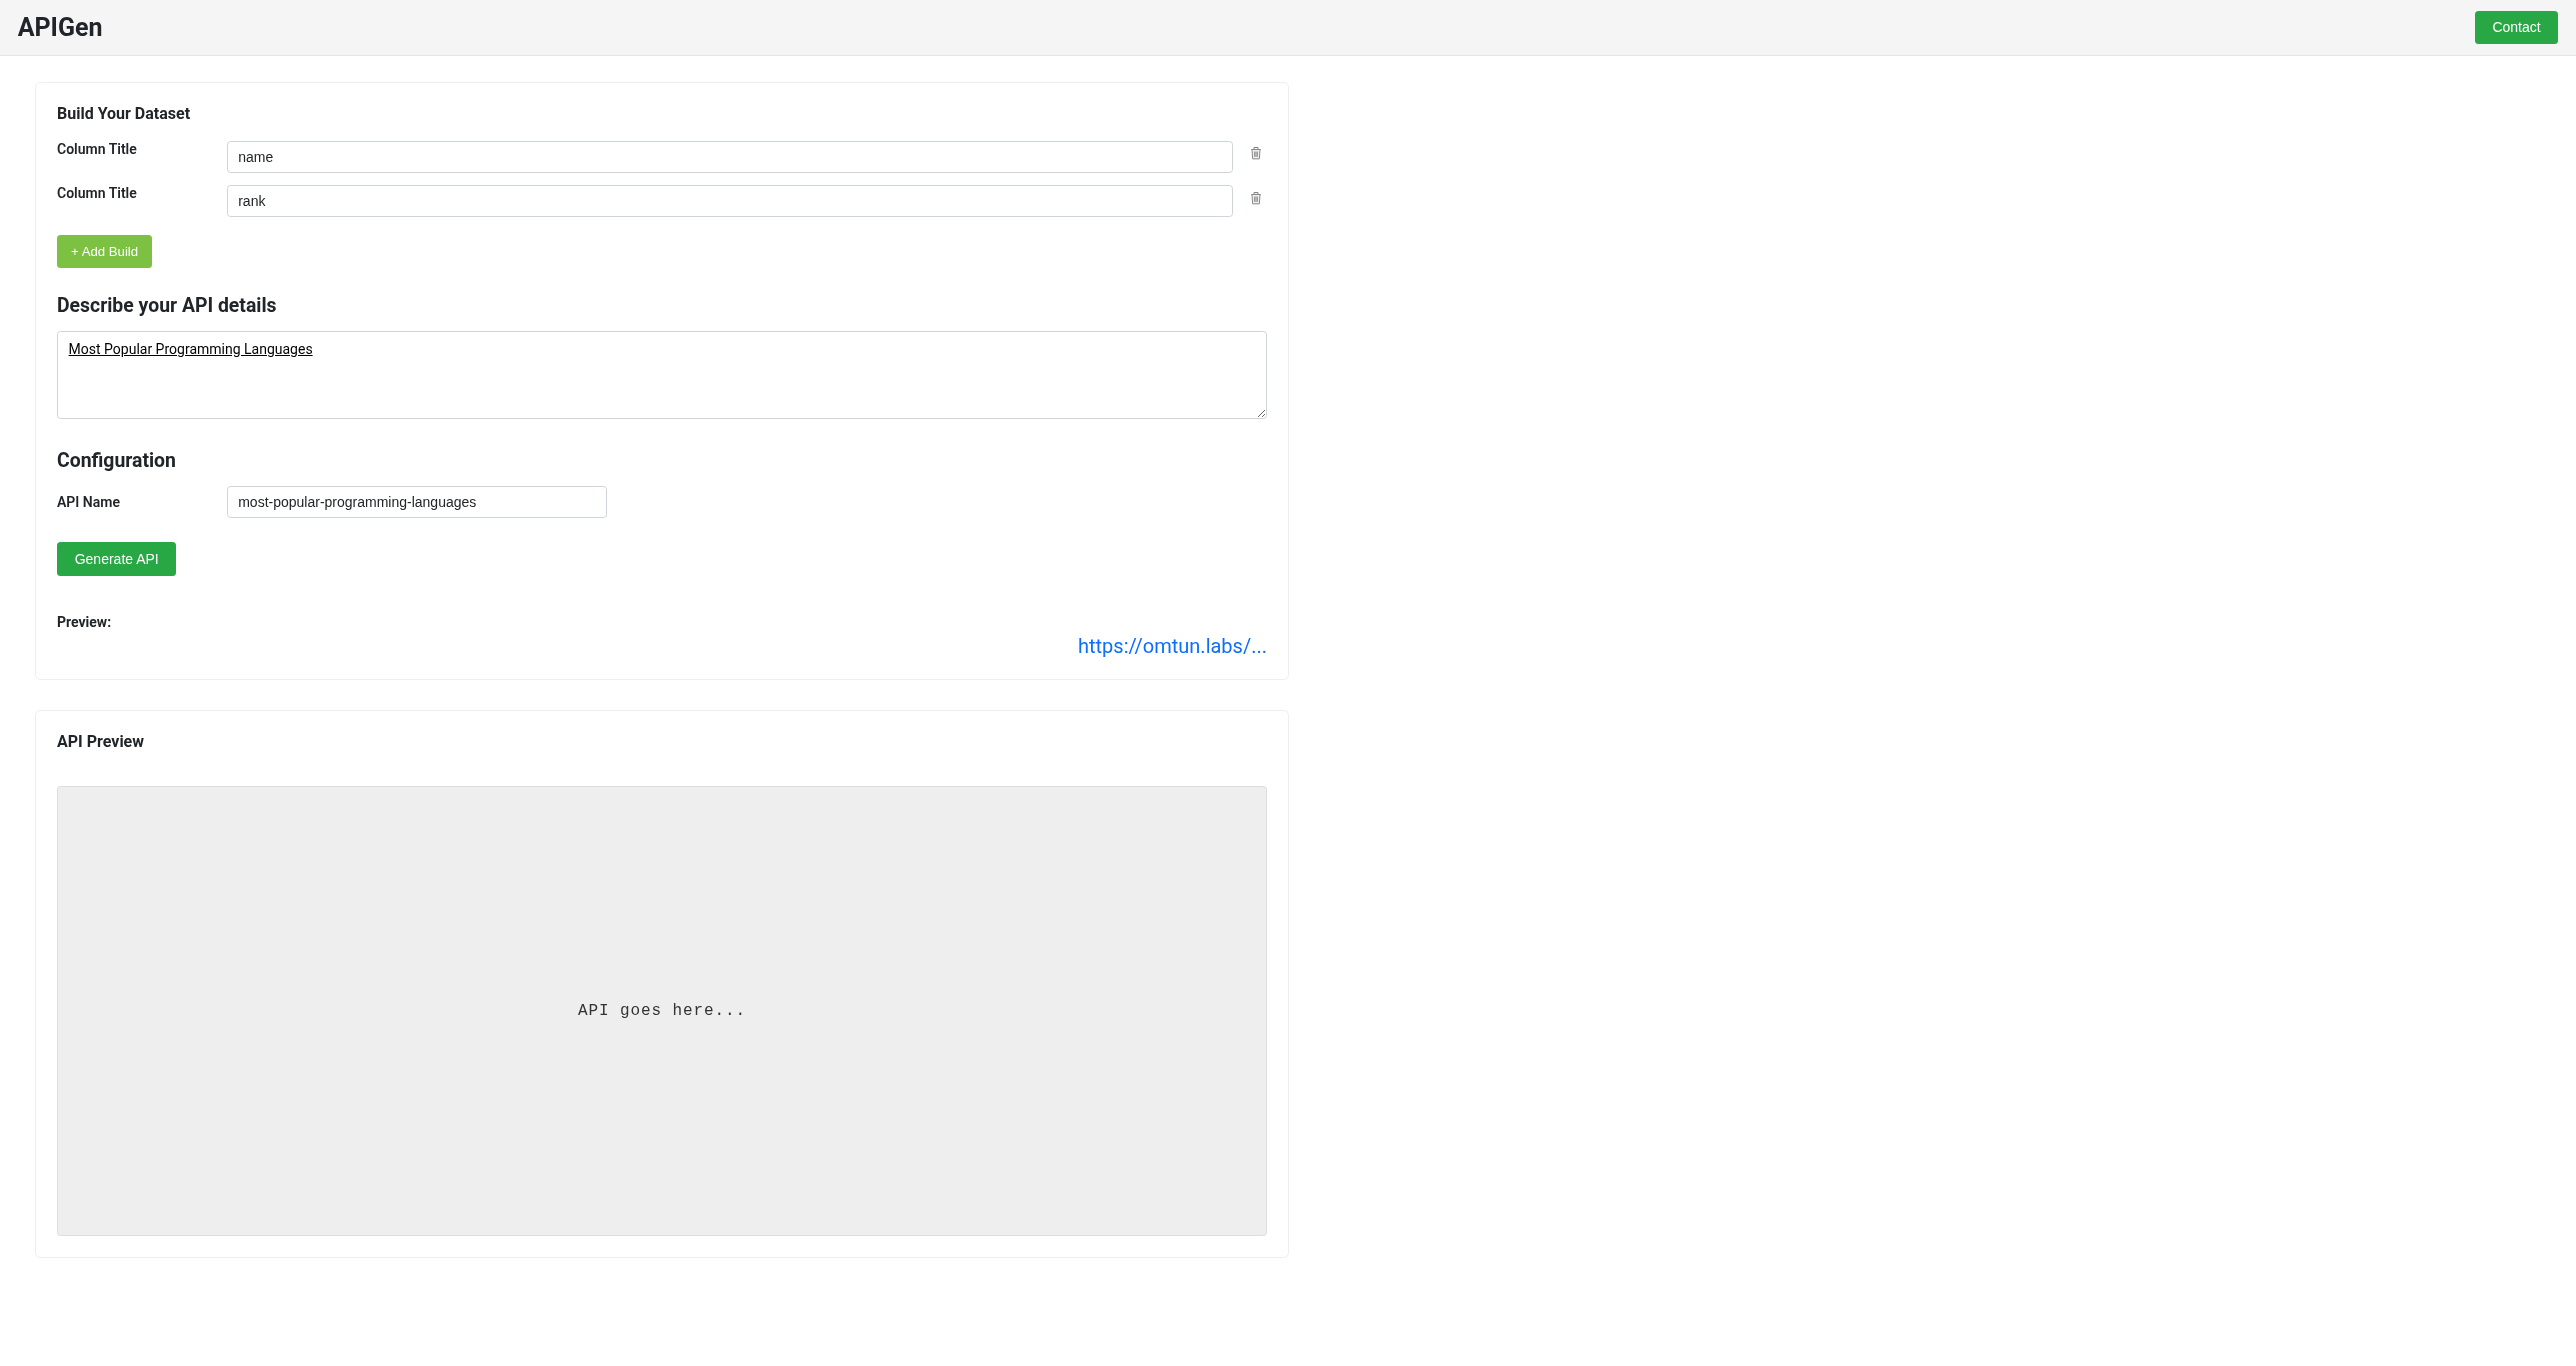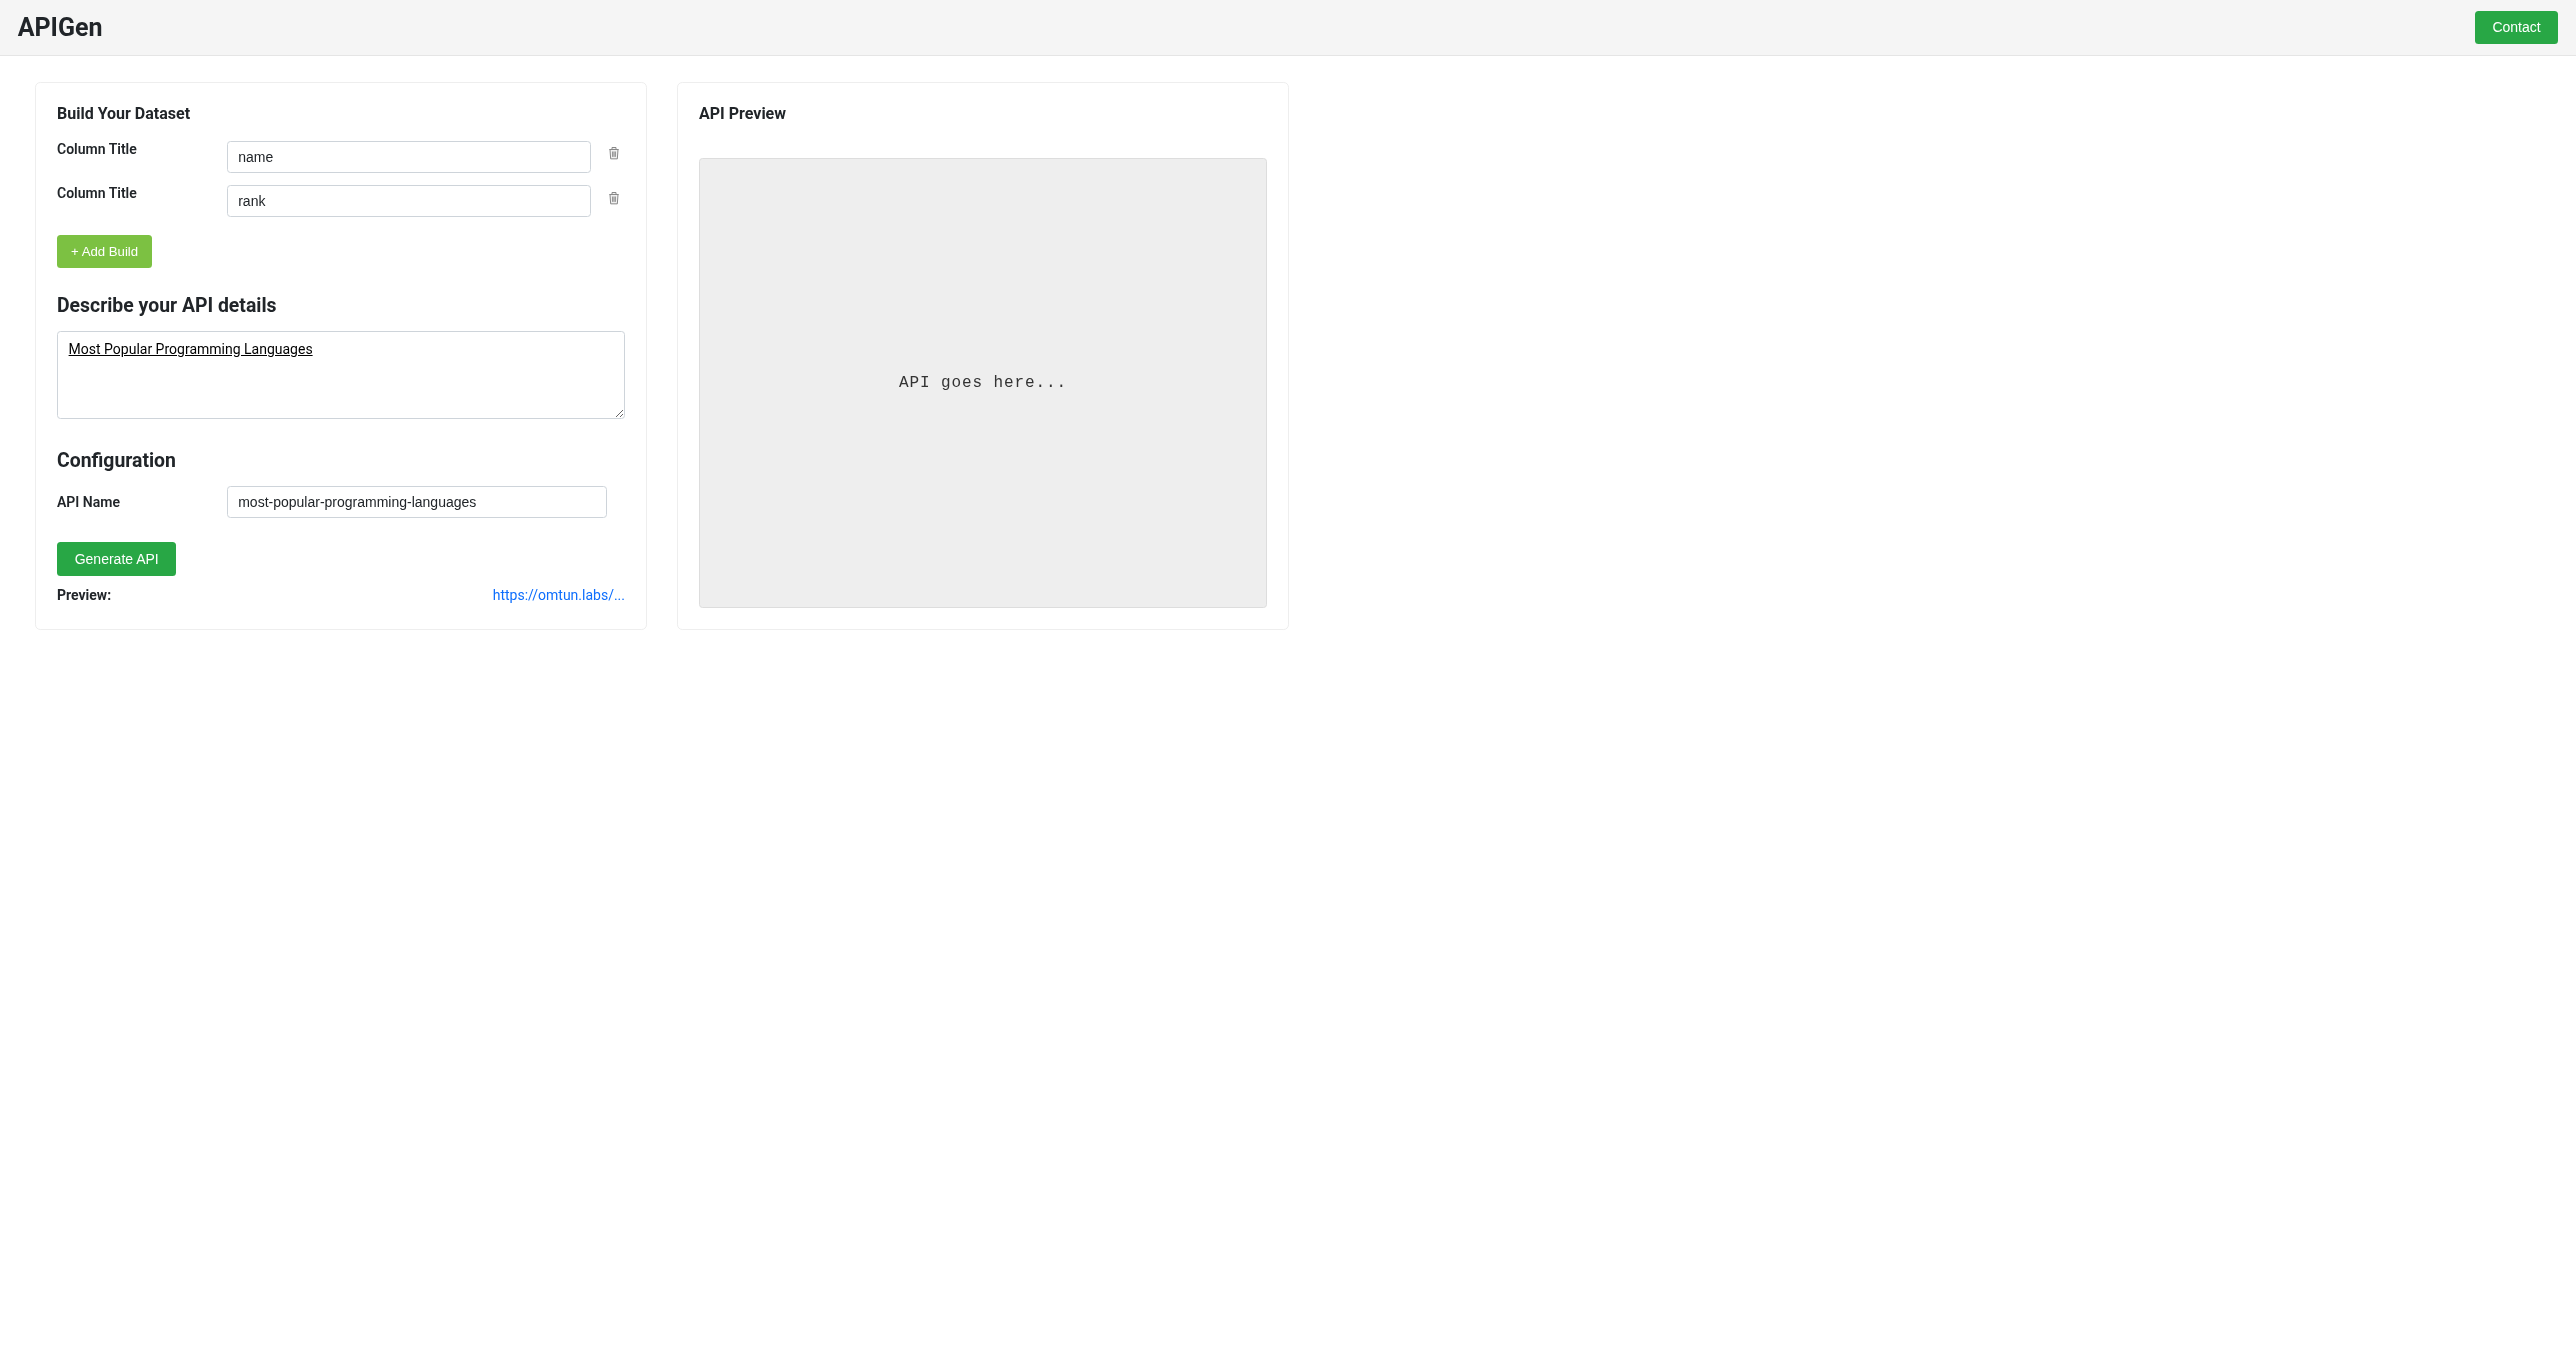--- a/index.html
+++ b/index.html
@@ -33,20 +33,21 @@
       font-size: 14px;
       border-radius: 3.5px;
       cursor: pointer;
       margin-left: 13px;
     }
     .main-container {
       display: flex;
       gap: 30px;
       padding: 26.5px 35px;
       max-width: 1324px;
+      flex-direction: column;
     }
     .left-panel, .right-panel {
       flex: 1;
       background: #fff;
       padding: 21px;
       border: 0.9px solid #eee;
       border-radius: 5.3px;
     }
     .left-panel {
       min-width: 600px;
@@ -143,21 +144,22 @@
       align-items: center;
       margin-top: 10.6px;
     }
     .preview-label {
       font-size: 14px;
       font-weight: 700;
     }
     .preview-link {
       color: #0d6efd;
       text-decoration: none;
-      font-size: 14px;
+      font-size: 20px;
+      margin-top: 47px;
     }
     .api-preview-box {
       background: #eeeeee;
       border: 0.9px solid #ddd;
       border-radius: 3.5px;
       min-height: 450px;
       display: flex;
       align-items: center;
       justify-content: center;
       margin-top: 35px;

